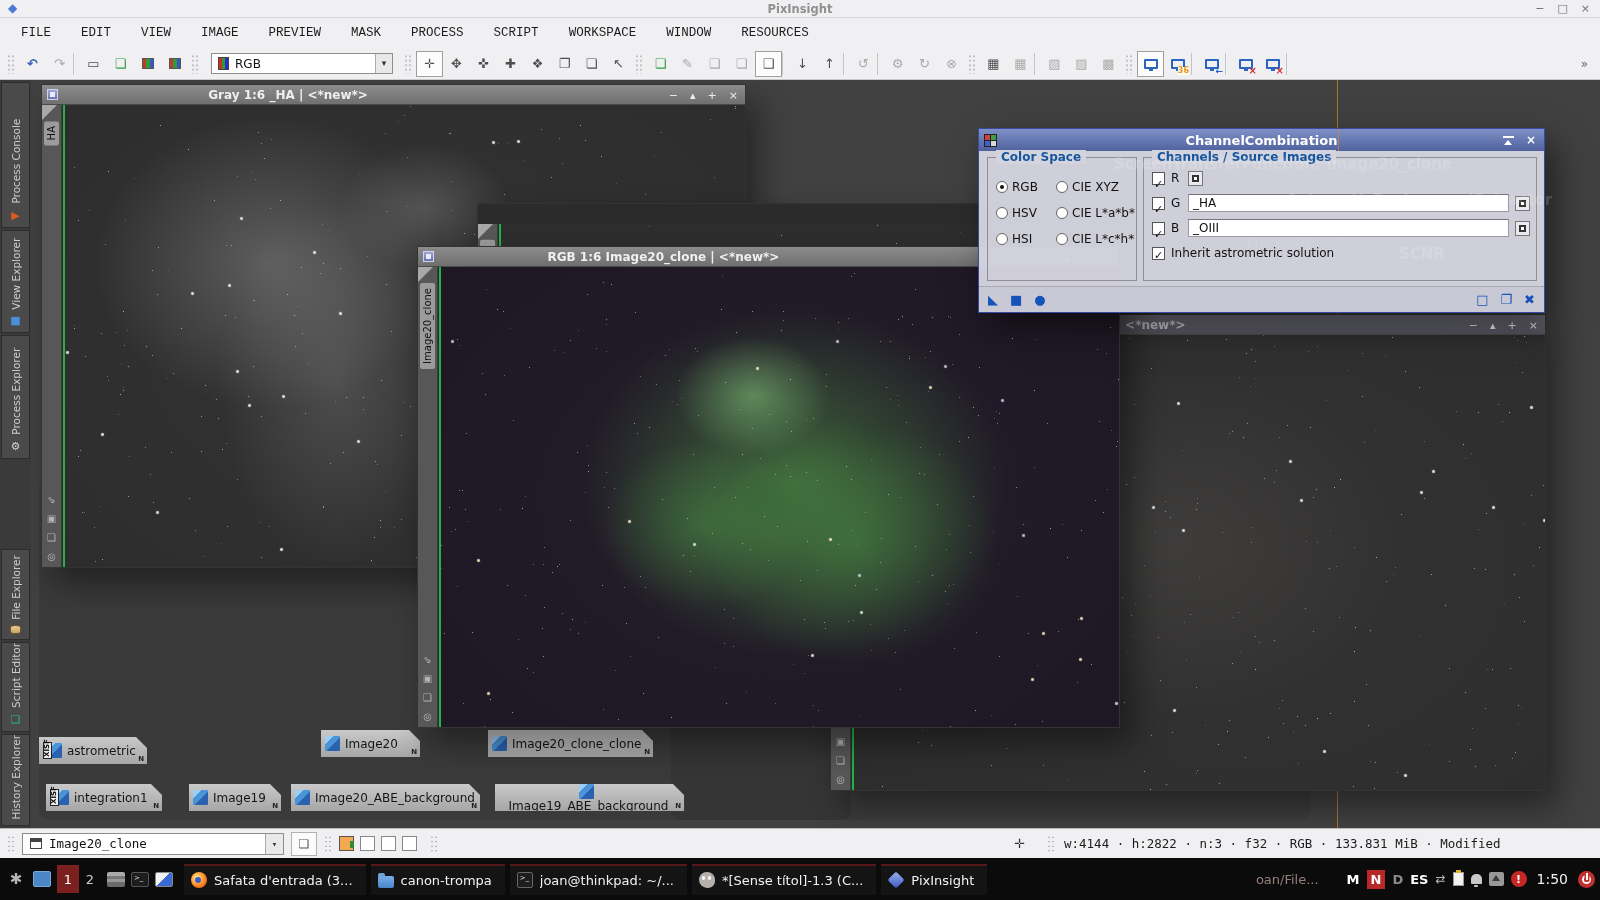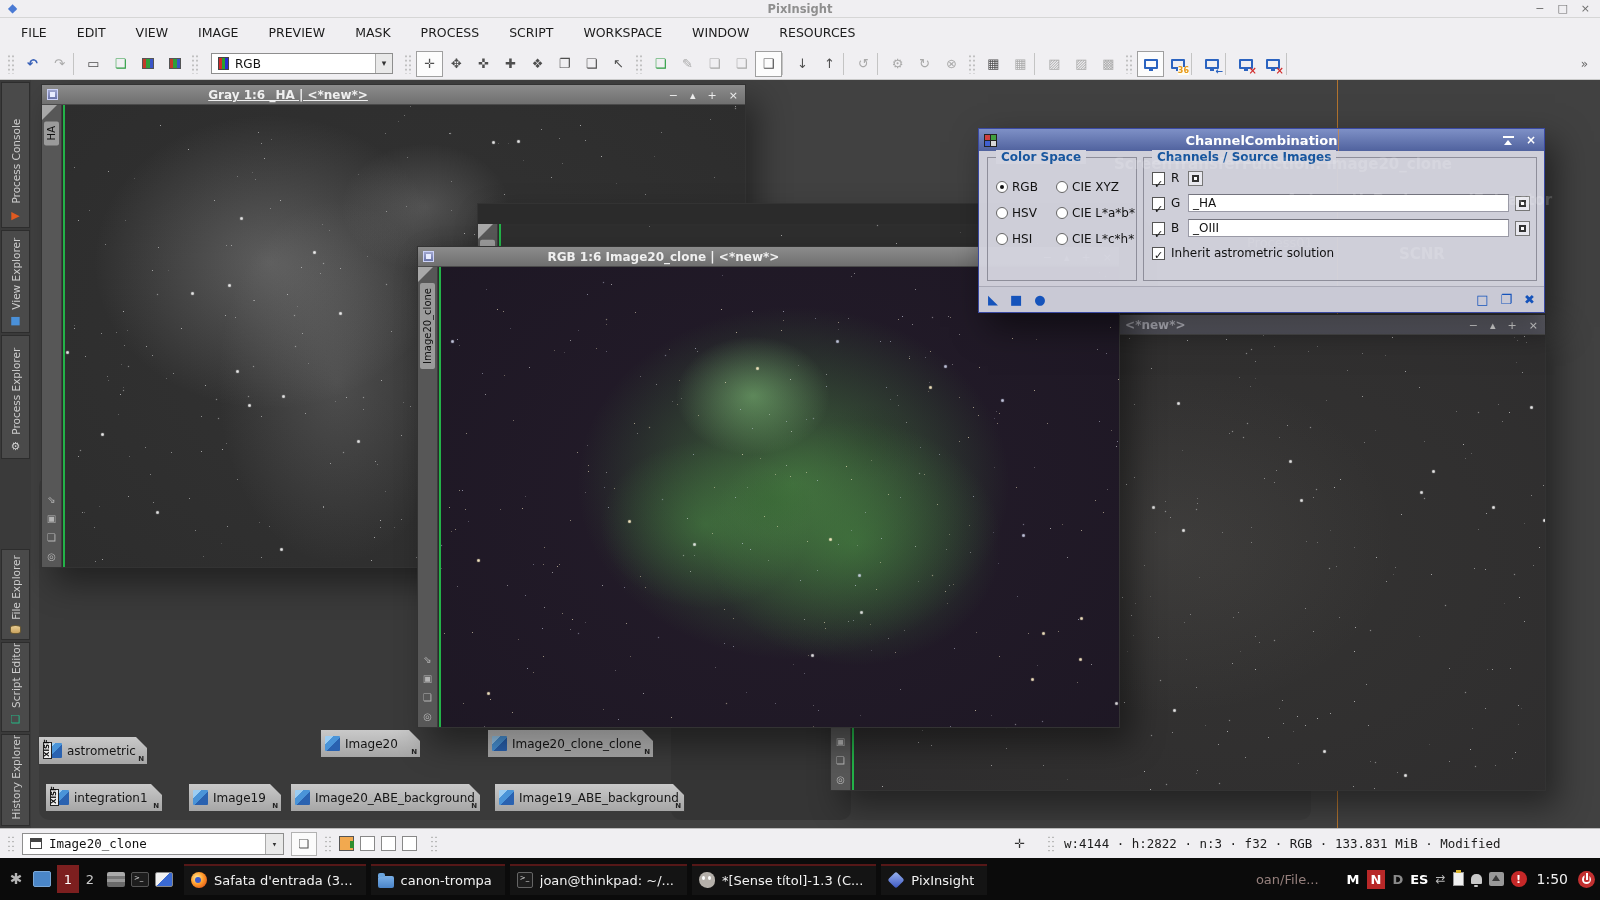--- a/index.html
+++ b/index.html
@@ -8,21 +8,21 @@
   #page { position:relative; width:1600px; height:900px; background:#3f3f3f; overflow:hidden; }
 
   
   #titlebar { position:absolute; left:0; top:0; width:1600px; height:18px; background:#f0eff2; border-bottom:1px solid #d6d6d6; }
   #logo { position:absolute; left:8px; top:1px; font-size:12px; color:#4a7ad4; }
   #apptitle { position:absolute; left:0; right:0; top:2px; text-align:center; font-size:11.5px; font-weight:bold; color:#8f8f8f; }
   #appbtns { position:absolute; right:10px; top:1px; display:flex; gap:13px; }
   .appbtn { font-size:11px; color:#6f6f6f; line-height:16px; }
 
   
-  #menubar { position:absolute; left:0; top:18px; width:1600px; height:30px; background:#f0eff2; display:flex; align-items:center; padding-left:6px; }
+  #menubar { position:absolute; left:0; top:18px; width:1600px; height:30px; background:#f0eff2; display:flex; align-items:center; padding-left:6px;font-family:Liberation Mono, monospace; }
   .mi { padding:0 15px; font-size:12.5px; color:#1c1c1c; line-height:30px; }
 
   
   #toolbar { position:absolute; left:0; top:48px; width:1600px; height:32px; background:#f0eff2; border-bottom:1px solid #c9c9c9; display:flex; align-items:center; padding:0 4px; }
   .tgroup { display:flex; align-items:center; }
   .tgroup.grow { flex:1; }
   .tbi { position:relative; width:27px; height:24px; display:flex; align-items:center; justify-content:center; }
   .tbi .g { font-style:normal; font-size:13px; color:#4f4f4f; line-height:1; }
   .tbi.dim .g { color:#aaaaaa; }
   .tbi.green .g { color:#2f9e44; }
@@ -76,21 +76,21 @@
   .sicons { position:absolute; left:0; right:0; bottom:5px; display:flex; flex-direction:column; align-items:center; gap:9px; }
   .si { font-style:normal; font-size:10px; color:#b4b4b4; line-height:1; }
   .viewline { position:absolute; left:21px; top:0; bottom:0; width:2px; background:#22c14b; opacity:.9; }
   .icontent { position:absolute; left:23px; right:0; top:0; bottom:0; overflow:hidden; }
   .stars { position:absolute; left:0; top:0; width:1px; height:1px; border-radius:50%; }
 
   .w-ha   { left:10px;  top:4px;   width:705px; height:484px; z-index:1; }
   .w-oiii { left:446px; top:123px; width:658px; height:380px; z-index:2; }
   .w-sii  { left:799px; top:234px; width:716px; height:477px; z-index:3; }
   .w-rgb  { left:386px; top:166px; width:703px; height:482px; z-index:4; }
-  .w-ha .ittext { left:35%;text-decoration:underline; } .w-rgb .ittext { left:35%; } .w-oiii .ittext { left:45%; } .w-sii .ittext { left:42%; }
+  .w-ha .ittext { left:35%; } .w-rgb .ittext { left:35%; } .w-oiii .ittext { left:45%; } .w-sii .ittext { left:42%; }
 
   .w-ha .icontent { background:
     radial-gradient(ellipse 250px 210px at 30% 34%, rgba(195,195,195,.30), rgba(0,0,0,0) 70%),
     radial-gradient(ellipse 170px 260px at 40% 60%, rgba(175,175,175,.22), rgba(0,0,0,0) 70%),
     radial-gradient(ellipse 120px 90px at 53% 22%, rgba(185,185,185,.24), rgba(0,0,0,0) 70%),
     radial-gradient(ellipse 700px 520px at 50% 50%, #333333, #2a2a2a); }
   .w-oiii .icontent { background:#2e2e2e; }
   .w-sii .icontent { background:
     radial-gradient(ellipse 320px 250px at 46% 45%, rgba(155,152,148,.10), rgba(0,0,0,0) 70%),
     radial-gradient(ellipse 820px 620px at 55% 50%, #343332, #2a292b); }
@@ -551,21 +551,21 @@
           <b class="mbadge">N</b>
         </div>
 
         <div class="mini" style="left: 259px; top: 703px; width: 191px;">
 
           <i class="cube"></i>
           <span class="mlabel">Image20_ABE_background</span>
           <b class="mbadge">N</b>
         </div>
 
-        <div class="mini" style="left: 463px; top: 703px; width: 191px;">
+        <div class="mini" style="left: 463px; top: 703px; width: 191px; flex-direction: column;">
 
           <i class="cube"></i>
           <span class="mlabel">Image19_ABE_background</span>
           <b class="mbadge">N</b>
         </div>
 
         <div class="mini" style="left: 289px; top: 649px; width: 101px;">
 
           <i class="cube"></i>
           <span class="mlabel">Image20</span>

